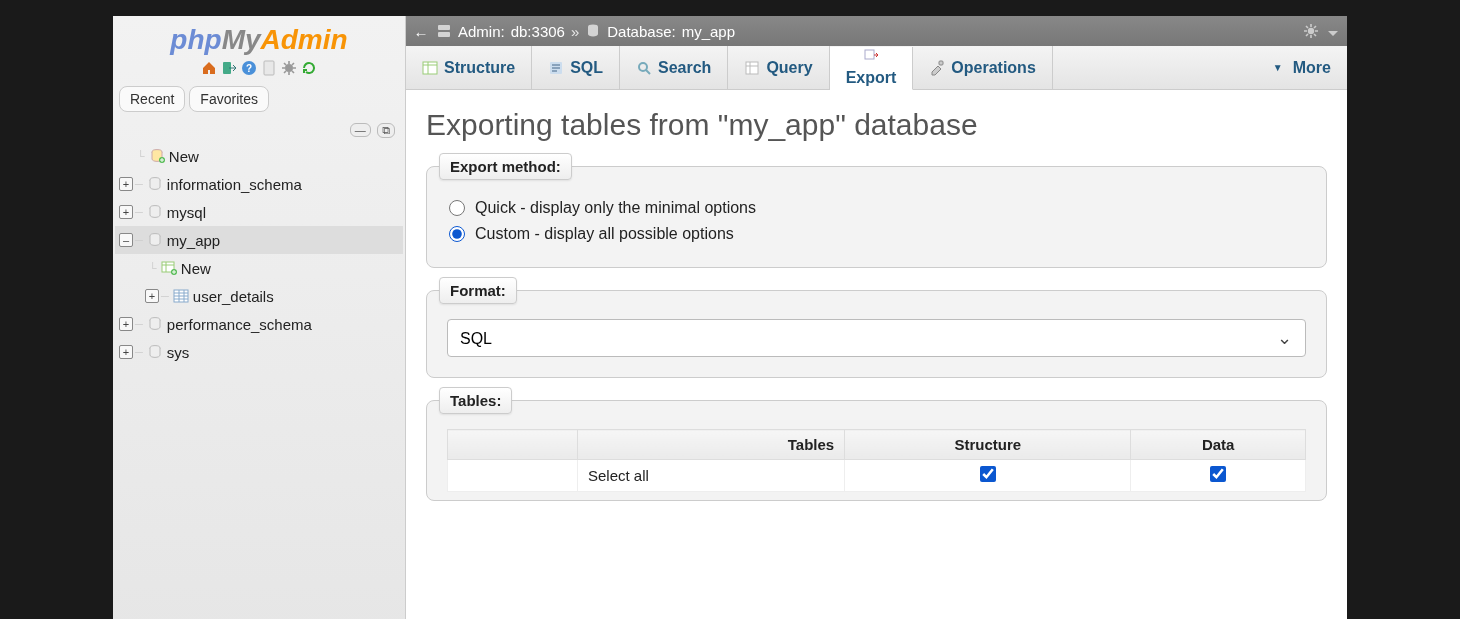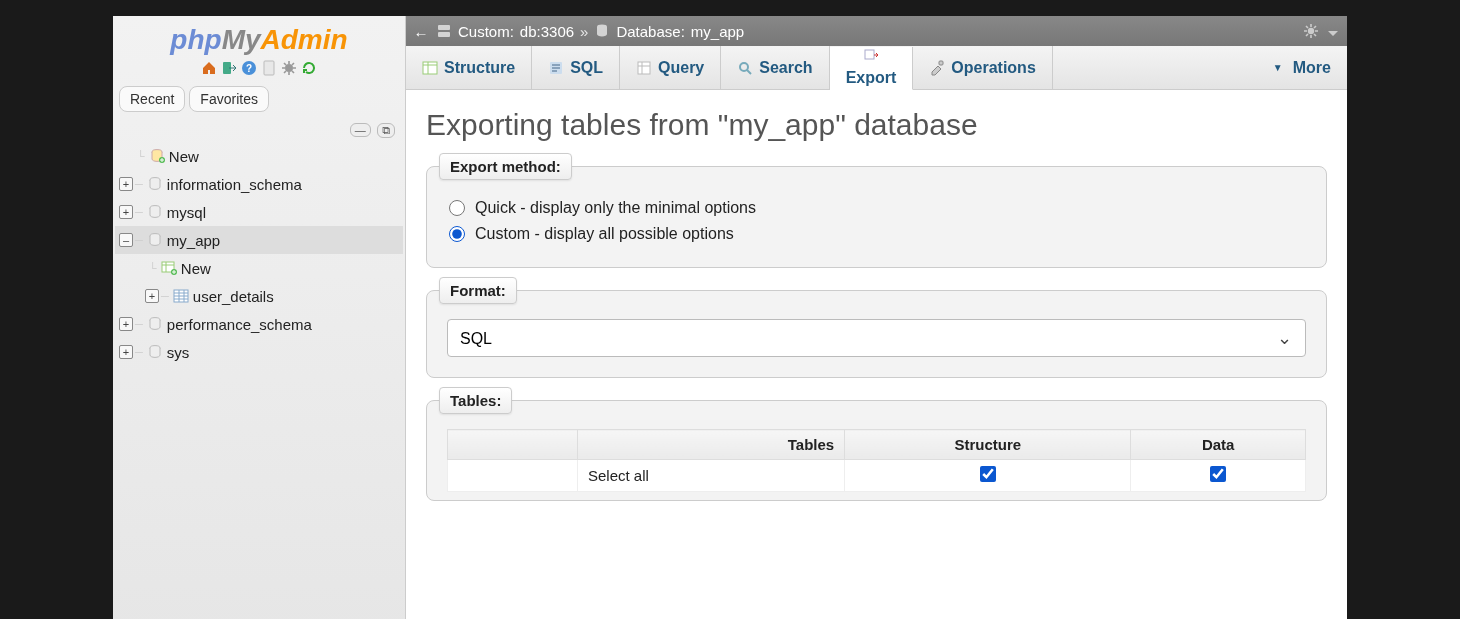--- a/index.html
+++ b/index.html
@@ -183,21 +183,21 @@
     </ul>
   </aside>
 
   <section class="main">
     <div class="breadcrumb">
       <span class="bc-arrow">←</span>
       <span class="icon16 bc-icon"><svg viewBox="0 0 16 16">
             <rect x="2" y="2" width="12" height="5" rx="1" fill="#ddd"></rect>
             <rect x="2" y="9" width="12" height="5" rx="1" fill="#ddd"></rect>
           </svg></span>
-      <span>Custom: </span>
+      <span>Admin: </span>
       <span>db:3306</span>
       <span style="opacity:.8">»</span>
       <span class="icon16 bc-icon"><svg viewBox="0 0 16 16">
             <ellipse cx="8" cy="4" rx="5" ry="2.4" fill="#ddd"></ellipse>
             <path d="M3 4v7c0 1.3 2.2 2.4 5 2.4s5-1.1 5-2.4V4" fill="#ddd"></path>
           </svg></span>
       <span>Database: </span>
       <span>my_app</span>
       <span class="bc-gear">
         <span class="icon16"><svg viewBox="0 0 16 16">
@@ -220,31 +220,31 @@
       </div>
       <div class="nav-item">
         <span class="nav-icon"><svg viewBox="0 0 16 16">
               <rect x="2" y="2" width="12" height="12" rx="1" fill="#cde"></rect>
               <path d="M4 5h8M4 8h8M4 11h5" stroke="#468"></path>
             </svg></span>
         <span>SQL</span>
       </div>
       <div class="nav-item">
         <span class="nav-icon"><svg viewBox="0 0 16 16">
+              <circle cx="7" cy="7" r="4" fill="none" stroke="#7ab" stroke-width="2"></circle>
+              <path d="M10 10l4 4" stroke="#7ab" stroke-width="2"></path>
+            </svg></span>
+        <span>Search</span>
+      </div>
+      <div class="nav-item">
+        <span class="nav-icon"><svg viewBox="0 0 16 16">
               <rect x="2" y="2" width="12" height="12" fill="#fff" stroke="#bbb"></rect>
               <path d="M2 6h12M6 2v12" stroke="#bbb"></path>
             </svg></span>
         <span>Query</span>
-      </div>
-      <div class="nav-item">
-        <span class="nav-icon"><svg viewBox="0 0 16 16">
-              <circle cx="7" cy="7" r="4" fill="none" stroke="#7ab" stroke-width="2"></circle>
-              <path d="M10 10l4 4" stroke="#7ab" stroke-width="2"></path>
-            </svg></span>
-        <span>Search</span>
       </div>
       <div class="nav-item active">
         <span class="nav-icon"><svg viewBox="0 0 16 16">
               <rect x="2" y="3" width="9" height="9" fill="#fff" stroke="#aac"></rect>
               <path d="M11 8h4M13 6l2 2-2 2" stroke="#c33" fill="none"></path>
             </svg></span>
         <span>Export</span>
       </div>
       <div class="nav-item">
         <span class="nav-icon"><svg viewBox="0 0 16 16">

